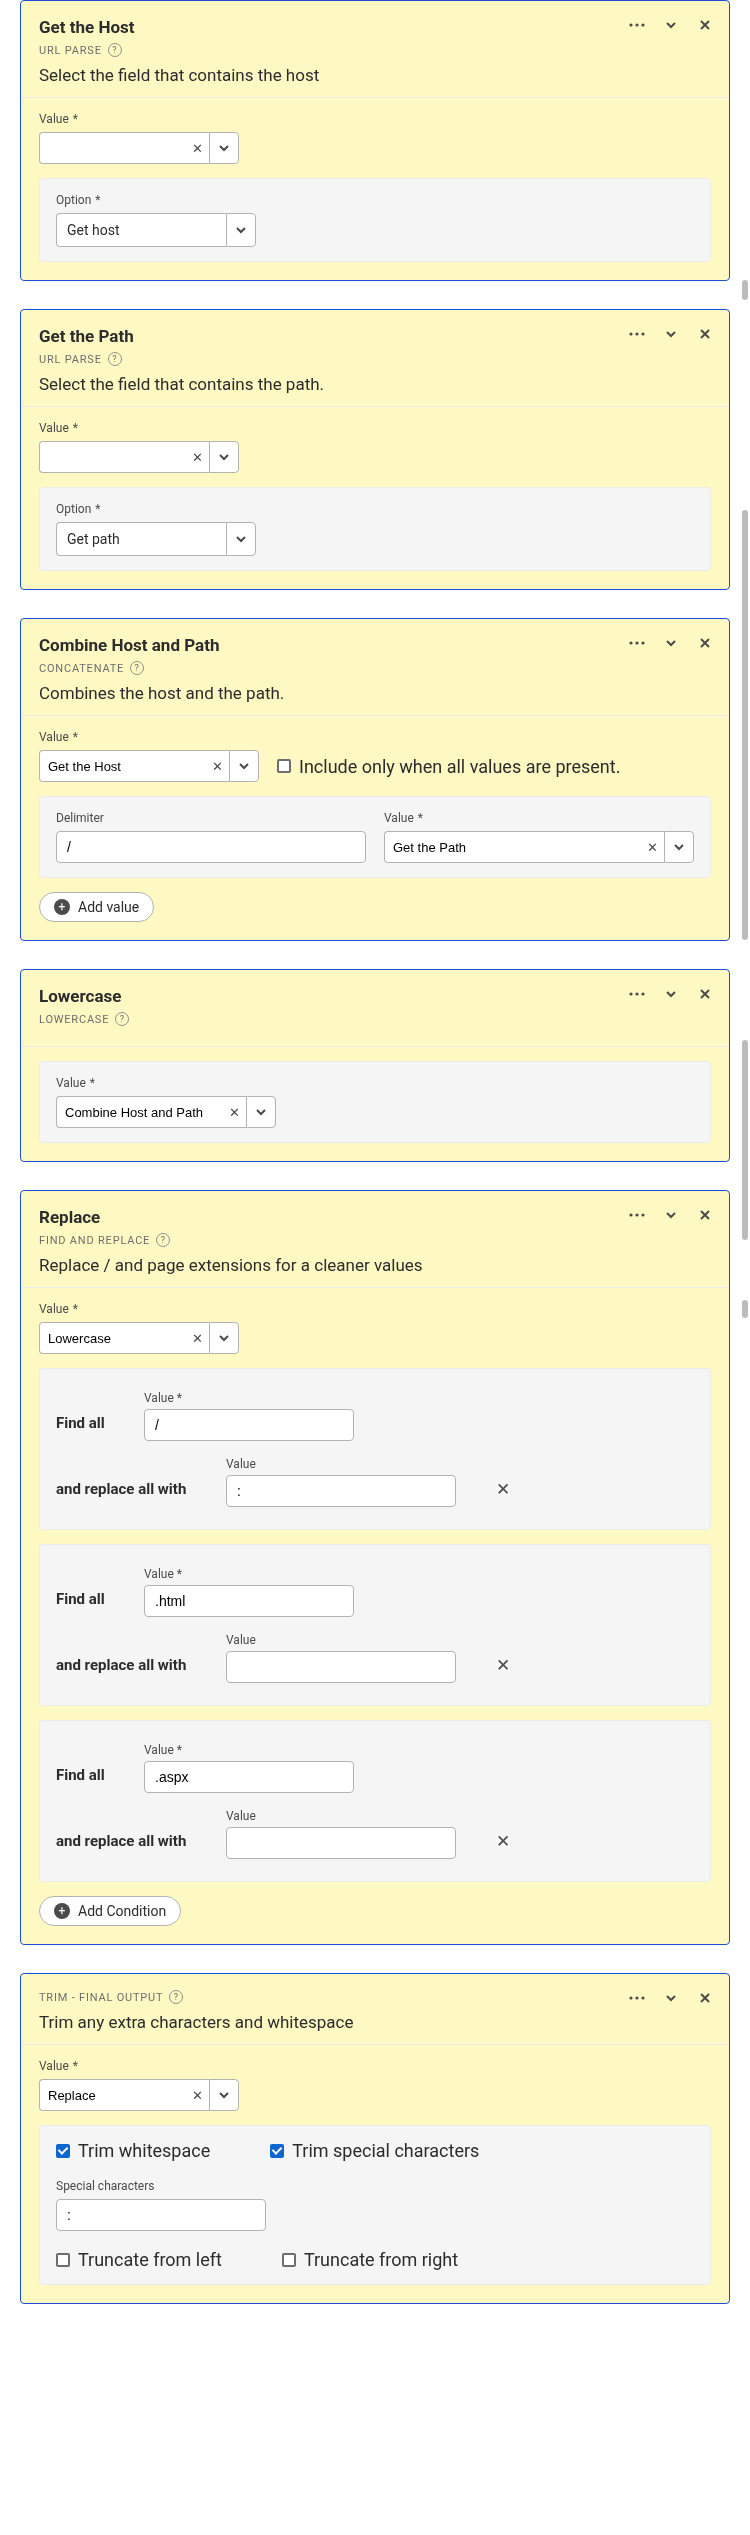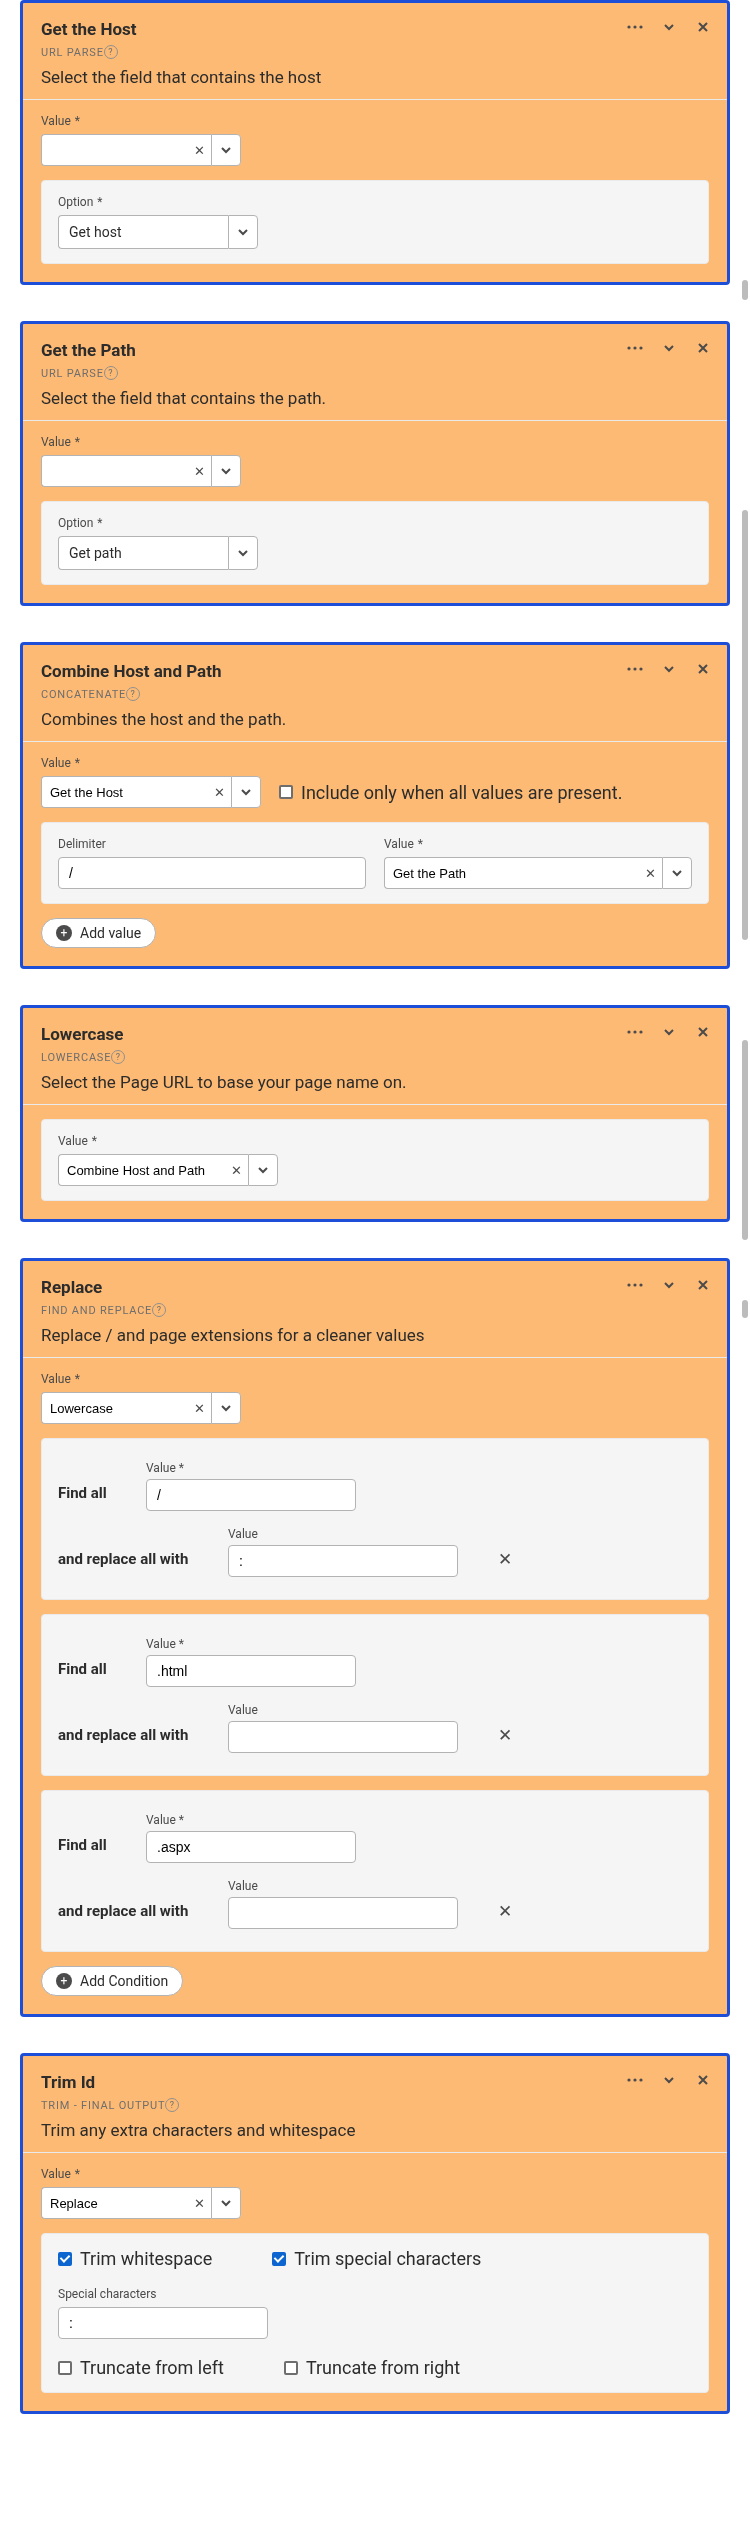--- a/index.html
+++ b/index.html
@@ -5,41 +5,42 @@
   * { box-sizing: border-box; margin: 0; padding: 0; }
   body {
     font-family: -apple-system, BlinkMacSystemFont, "Segoe UI", Roboto, Arial, sans-serif;
     background: #fff;
     color: #2c2c2c;
     font-size: 13px;
     width: 750px;
   }
   .page { padding: 0 20px 20px 20px; position: relative; }
   .card {
-    border: 3px solid #1d4ed8;
+    border: 1px solid #1d4ed8;
     border-radius: 4px;
-    margin-bottom: 36px;
-    background: #fdba74;
+    margin-bottom: 28px;
+    background: #fef9c3;
   }
   .card-head {
     padding: 16px 18px 12px 18px;
     position: relative;
   }
   .card-title {
     font-size: 17px;
     font-weight: 700;
     color: #2c2c2c;
     margin-bottom: 6px;
   }
   .card-sub {
     font-size: 11px;
     letter-spacing: 0.8px;
     color: #6e6e6e;
     display: flex;
     align-items: center;
+    gap: 6px;
     margin-bottom: 8px;
     text-transform: uppercase;
   }
   .help-icon {
     width: 14px; height: 14px;
     border: 1px solid #909090;
     border-radius: 50%;
     display: inline-flex;
     align-items: center;
     justify-content: center;
@@ -474,21 +475,20 @@
     </div>
   </div>
 
   <div class="card">
     <div class="card-head">
       <div class="card-title">Lowercase</div>
       <div class="card-sub">
         <span>LOWERCASE</span>
         <span class="help-icon">?</span>
       </div>
-      <div class="card-desc">Select the Page URL to base your page name on.</div>
       <div class="card-actions">
         <span class="icon-btn">
             <svg width="16" height="4" viewBox="0 0 16 4">
               <circle cx="2" cy="2" r="1.6" fill="currentColor"></circle>
               <circle cx="8" cy="2" r="1.6" fill="currentColor"></circle>
               <circle cx="14" cy="2" r="1.6" fill="currentColor"></circle>
             </svg>
           </span>
         <span class="icon-btn">
             <svg width="14" height="14" viewBox="0 0 14 14">
@@ -629,21 +629,20 @@
 
       <div class="add-btn">
         <span class="plus-circle">+</span>
         <span>Add Condition</span>
       </div>
     </div>
   </div>
 
   <div class="card">
     <div class="card-head">
-      <div class="card-title">Trim Id</div>
       <div class="card-sub">
         <span>TRIM - FINAL OUTPUT</span>
         <span class="help-icon">?</span>
       </div>
       <div class="card-desc">Trim any extra characters and whitespace</div>
       <div class="card-actions">
         <span class="icon-btn">
             <svg width="16" height="4" viewBox="0 0 16 4">
               <circle cx="2" cy="2" r="1.6" fill="currentColor"></circle>
               <circle cx="8" cy="2" r="1.6" fill="currentColor"></circle>

